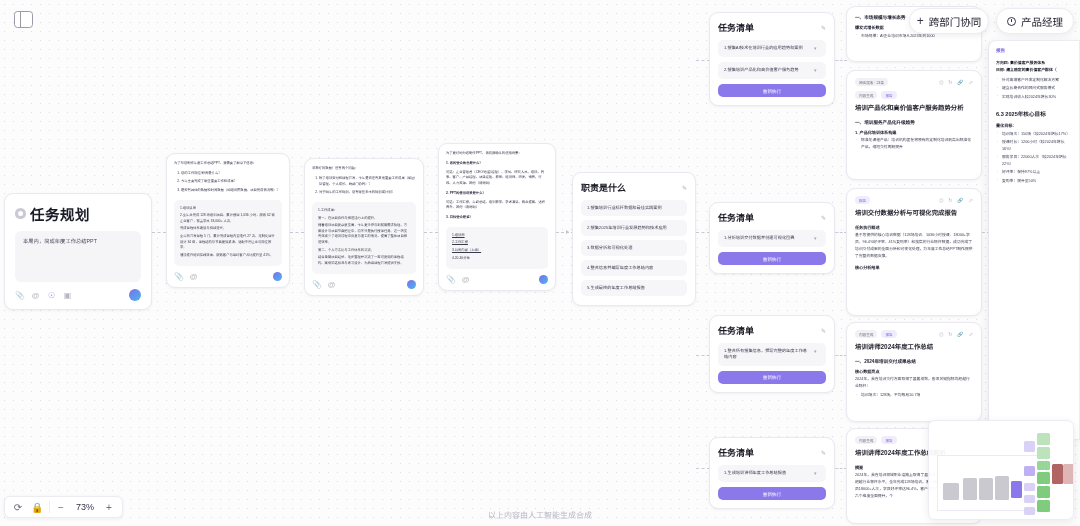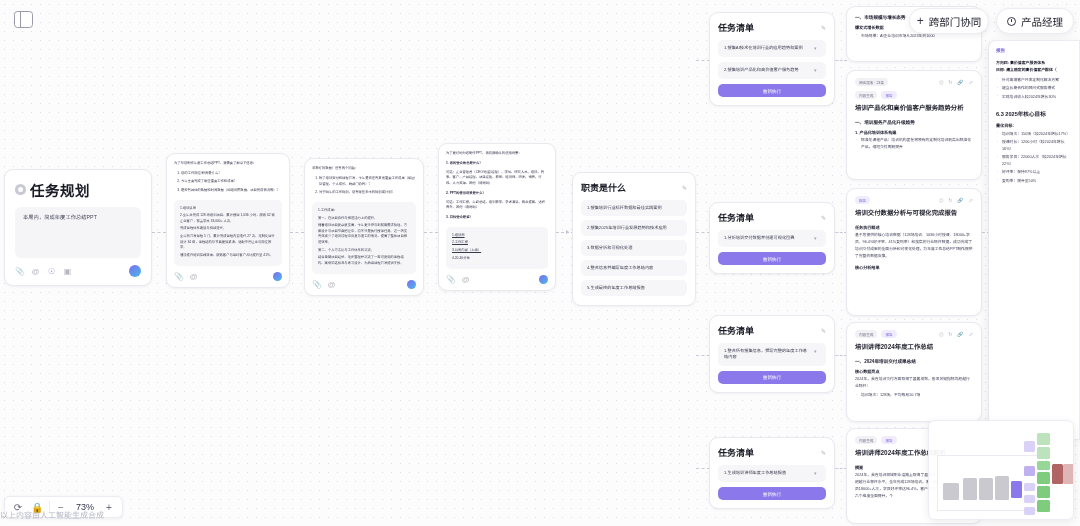--- a/index.html
+++ b/index.html
@@ -34,21 +34,21 @@
     width: 19px; height: 17px;
     border: 1.3px solid #9a9aa8; border-radius: 3.5px;
     background: #fff;
   }
   .sidebar-toggle i {
     position: absolute; left: 4.5px; top: 0; bottom: 0;
     width: 1.3px; background: #9a9aa8;
   }
 
   
-  .prompt-card { left: 4px; top: 169px; width: 148px; padding: 9px 10px 8px; }
+  .prompt-card { left: 4px; top: 193px; width: 148px; padding: 9px 10px 8px; }
   .prompt-head { display: flex; align-items: center; gap: 4px; margin-bottom: 7px; }
   .prompt-head .logo {
     width: 11px; height: 11px; flex: 0 0 11px;
     background: #c9c9d6; border-radius: 50% 50% 45% 45%;
     position: relative;
   }
   .prompt-head .logo::after {
     content: ""; position: absolute; left: 3px; top: 3px;
     width: 5px; height: 5px; background: #fff; border-radius: 50%;
   }
@@ -183,21 +183,21 @@
     width: 18px; height: 18px; display: flex; align-items: center; justify-content: center;
     color: #6d6d80; font-size: 10px; cursor: pointer; background: none; border: none;
     font-family: inherit;
   }
   .zsep { width: 1px; height: 12px; background: #ececf2; }
   #zoom-level { font-size: 9px; color: #33334a; min-width: 26px; text-align: center; cursor: pointer; }
 
   
   #ai-footer {
     position: absolute; left: 0; right: 0; bottom: 6px;
-    font-size: 8px; color: #b6b6c4;
+    text-align: center; font-size: 8px; color: #b6b6c4;
   }
 
   
   .conn { position: absolute; border-top: 1px dashed #c9c9d8; height: 0; }
   .arrow {
     position: absolute; width: 0; height: 0;
     border-top: 2.5px solid transparent; border-bottom: 2.5px solid transparent;
     border-left: 3.5px solid #c2c2d2;
   }
 </style>

